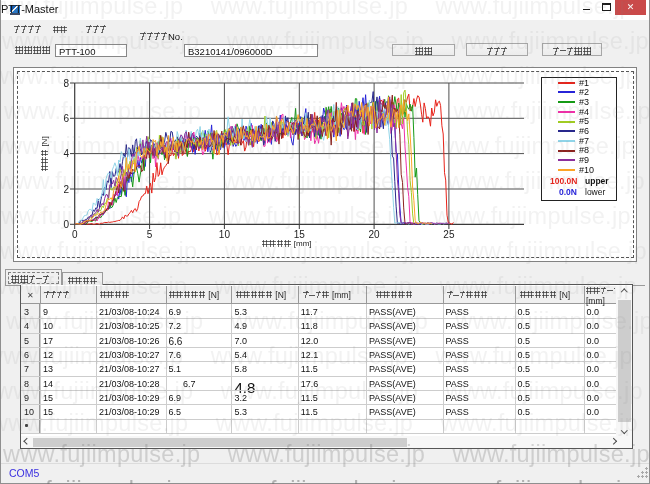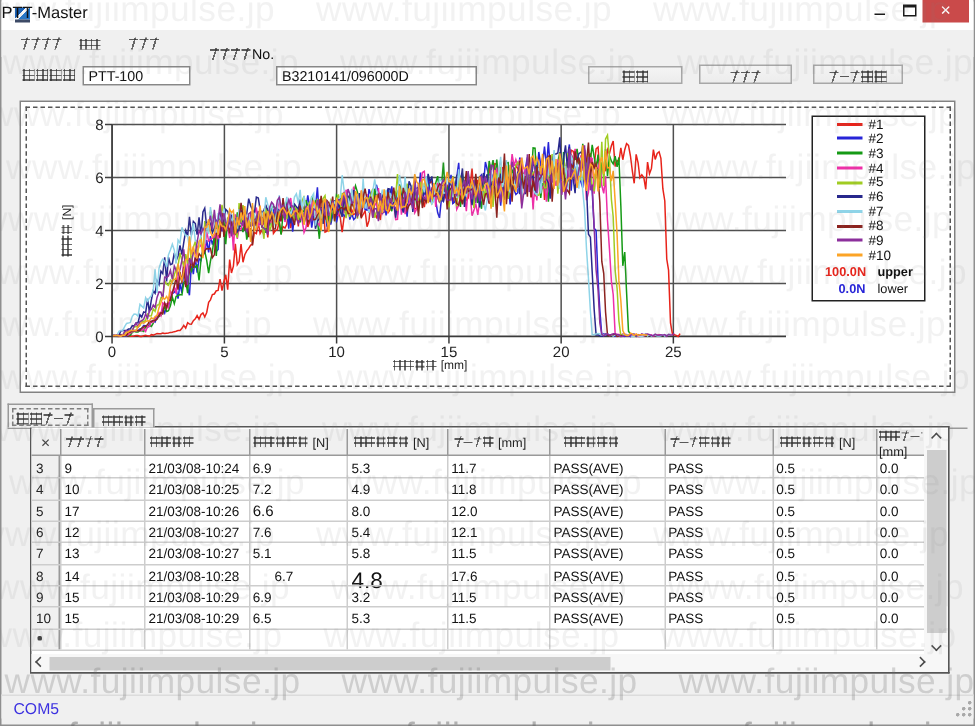--- a/index.html
+++ b/index.html
@@ -179,21 +179,21 @@
 <div class="abs" style="left:234.4px;top:321.33px;font-size:9px;color:#111;white-space:nowrap">4.9</div>
 <div class="abs" style="left:300.8px;top:321.33px;font-size:9px;color:#111;white-space:nowrap">11.8</div>
 <div class="abs" style="left:369px;top:321.33px;font-size:9px;color:#111;white-space:nowrap">PASS(AVE)</div>
 <div class="abs" style="left:445.5px;top:321.33px;font-size:9px;color:#111;white-space:nowrap">PASS</div>
 <div class="abs" style="left:517.5px;top:321.33px;font-size:9px;color:#111;white-space:nowrap">0.5</div>
 <div class="abs" style="left:586.5px;top:321.33px;font-size:9px;color:#111;white-space:nowrap">0.0</div>
 <div class="abs" style="left:24px;top:335.66px;font-size:9px;color:#222">5</div>
 <div class="abs" style="left:43px;top:335.66px;font-size:9px;color:#111;white-space:nowrap">17</div>
 <div class="abs" style="left:99px;top:335.66px;font-size:9px;color:#111;white-space:nowrap">21/03/08-10:26</div>
 <div class="abs" style="left:168.5px;top:335.66px;font-size:10px;color:#111;white-space:nowrap">6.6</div>
-<div class="abs" style="left:234.4px;top:335.66px;font-size:9px;color:#111;white-space:nowrap">8.0</div>
+<div class="abs" style="left:234.4px;top:335.66px;font-size:9px;color:#111;white-space:nowrap">7.0</div>
 <div class="abs" style="left:300.8px;top:335.66px;font-size:9px;color:#111;white-space:nowrap">12.0</div>
 <div class="abs" style="left:369px;top:335.66px;font-size:9px;color:#111;white-space:nowrap">PASS(AVE)</div>
 <div class="abs" style="left:445.5px;top:335.66px;font-size:9px;color:#111;white-space:nowrap">PASS</div>
 <div class="abs" style="left:517.5px;top:335.66px;font-size:9px;color:#111;white-space:nowrap">0.5</div>
 <div class="abs" style="left:586.5px;top:335.66px;font-size:9px;color:#111;white-space:nowrap">0.0</div>
 <div class="abs" style="left:24px;top:349.99px;font-size:9px;color:#222">6</div>
 <div class="abs" style="left:43px;top:349.99px;font-size:9px;color:#111;white-space:nowrap">12</div>
 <div class="abs" style="left:99px;top:349.99px;font-size:9px;color:#111;white-space:nowrap">21/03/08-10:27</div>
 <div class="abs" style="left:168.5px;top:349.99px;font-size:9px;color:#111;white-space:nowrap">7.6</div>
 <div class="abs" style="left:234.4px;top:349.99px;font-size:9px;color:#111;white-space:nowrap">5.4</div>

